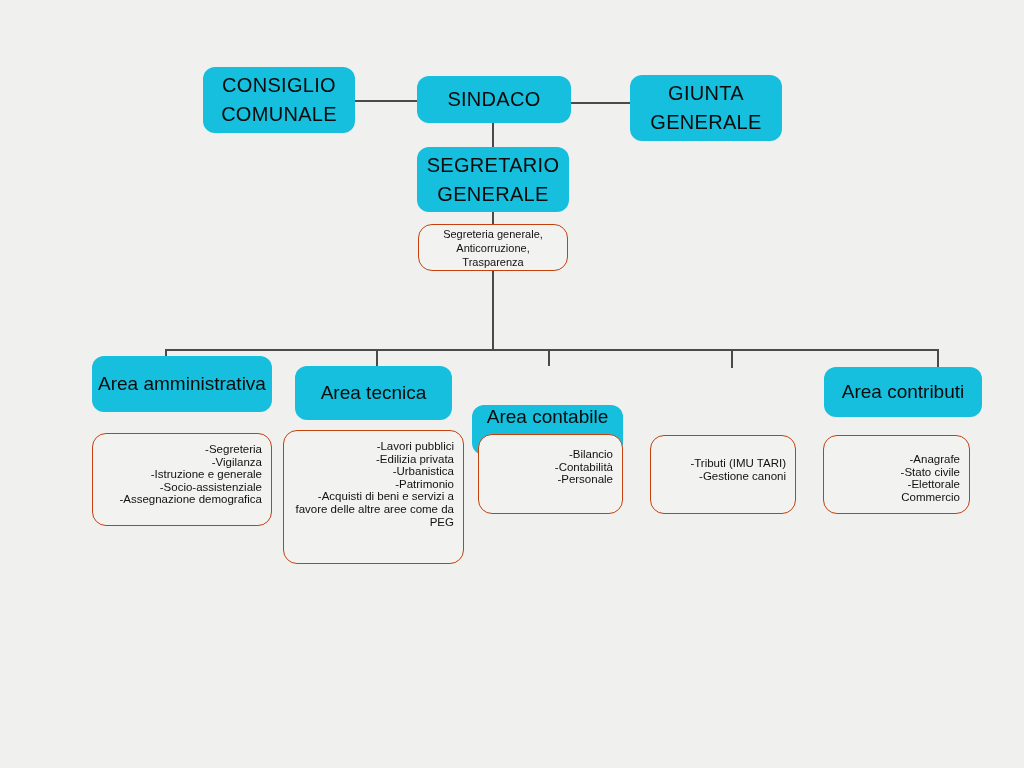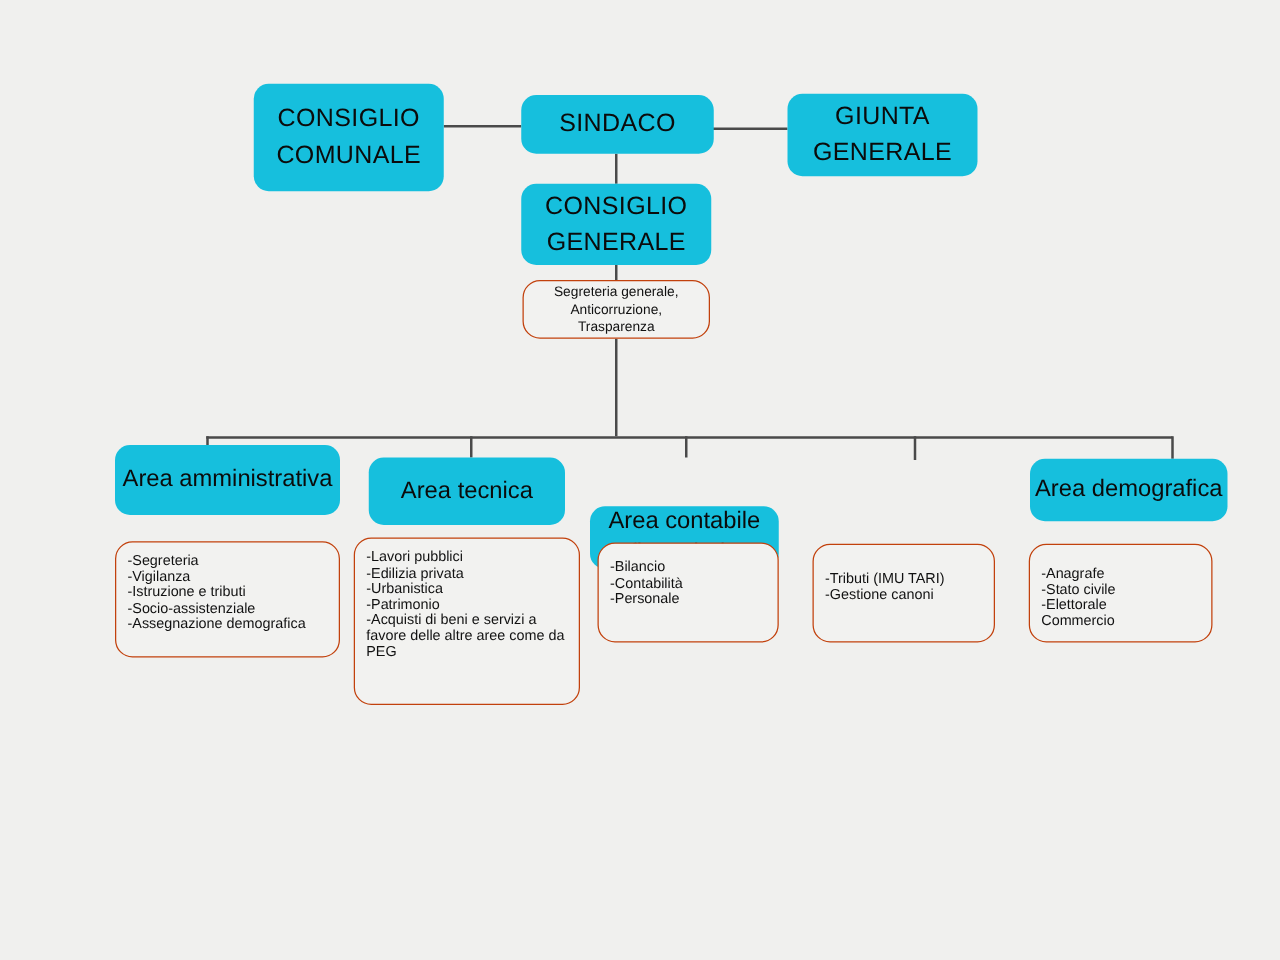--- a/index.html
+++ b/index.html
@@ -23,21 +23,21 @@
     display: flex;
     align-items: center;
     justify-content: center;
     text-align: center;
     color: #0b0b0b;
   }
   .node .lbl { display: block; width: 100%; }
   .top-node { font-size: 20px; line-height: 29px; letter-spacing: 0.3px; }
   .area-node { font-size: 19px; line-height: 26px; }
 
-  #n-consiglio  { left: 203px; top:  67px; width: 152px; height: 86px; }
+  #n-consiglio  { left: 203px; top:  67px; width: 152px; height: 66px; }
   #n-sindaco    { left: 417px; top:  76px; width: 154px; height: 47px; }
   #n-giunta     { left: 630px; top:  75px; width: 152px; height: 66px; }
   #n-segretario { left: 417px; top: 147px; width: 152px; height: 65px; }
 
   #n-area0 { left:  92px; top: 356px; width: 180px; height: 56px; justify-content: flex-end; }
   #n-area1 { left: 295px; top: 366px; width: 157px; height: 54px; }
   #n-area2 { left: 472px; top: 366px; width: 151px; height: 50px; margin-top: 39px; }
   #n-area3 { left: 648px; top: 368px; width: 155px; height: 50px; }
   #n-area4 { left: 824px; top: 367px; width: 158px; height: 50px; }
 
@@ -53,21 +53,21 @@
     left: 418px; top: 224px; width: 150px; height: 47px;
     display: flex; align-items: center; justify-content: center;
     text-align: center;
     font-size: 11px; line-height: 14px;
     padding: 2px 6px;
   }
   .detail-box {
     font-size: 11.5px;
     line-height: 12.6px;
     padding: 9px 9px 6px 9px;
-    text-align: left;
+    text-align: right;
   }
   #d-area0 { left:  92px; top: 433px; width: 180px; height: 93px; }
   #d-area1 { left: 283px; top: 430px; width: 181px; height: 134px; }
   #d-area2 { left: 478px; top: 434px; width: 145px; height: 80px; padding-top: 13px; }
   #d-area3 { left: 650px; top: 435px; width: 146px; height: 79px; padding-top: 21px; }
   #d-area4 { left: 823px; top: 435px; width: 147px; height: 79px; padding-top: 17px; }
   .detail-box .list-line { white-space: normal; }
 
   
   .hline, .vline { position: absolute; background: #4a4a4a; }
@@ -105,44 +105,44 @@
   <div class="node top-node" id="n-consiglio">
     <span class="lbl">CONSIGLIO COMUNALE</span>
   </div>
   <div class="node top-node" id="n-sindaco">
     <span class="lbl">SINDACO</span>
   </div>
   <div class="node top-node" id="n-giunta">
     <span class="lbl">GIUNTA GENERALE</span>
   </div>
   <div class="node top-node" id="n-segretario">
-    <span class="lbl">CONSIGLIO GENERALE</span>
+    <span class="lbl">SEGRETARIO GENERALE</span>
   </div>
 
   <div class="outline-box" id="staff-box">
     <span class="lbl">Segreteria generale, Anticorruzione, Trasparenza</span>
   </div>
 
   <div class="node area-node" id="n-area0">
     <span class="lbl">Area amministrativa</span>
   </div>
   <div class="node area-node" id="n-area1">
     <span class="lbl">Area tecnica</span>
   </div>
   <div class="node area-node" id="n-area2">
     <span class="lbl">Area contabile finanziaria</span>
   </div>
   <div class="node area-node" id="n-area4">
-    <span class="lbl">Area demografica</span>
+    <span class="lbl">Area contributi</span>
   </div>
 
   <div class="outline-box detail-box" id="d-area0">
       <div class="list-line">-Segreteria</div>
       <div class="list-line">-Vigilanza</div>
-      <div class="list-line">-Istruzione e tributi</div>
+      <div class="list-line">-Istruzione e generale</div>
       <div class="list-line">-Socio-assistenziale</div>
       <div class="list-line">-Assegnazione demografica</div>
     </div>
   <div class="outline-box detail-box" id="d-area2">
       <div class="list-line">-Bilancio</div>
       <div class="list-line">-Contabilità</div>
       <div class="list-line">-Personale</div>
     </div>
   <div class="outline-box detail-box" id="d-area1">
       <div class="list-line">-Lavori pubblici</div>

